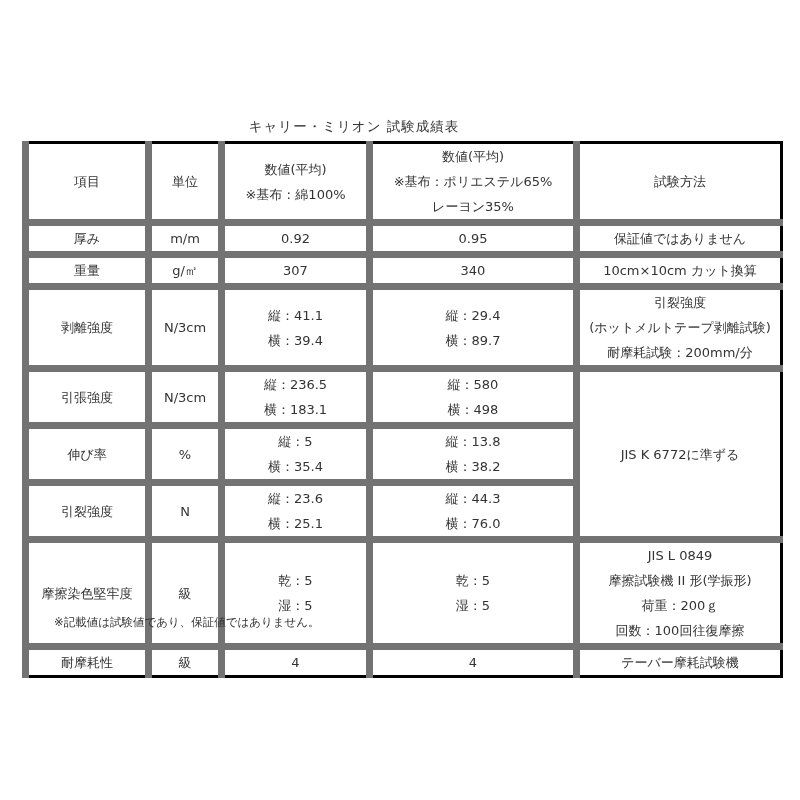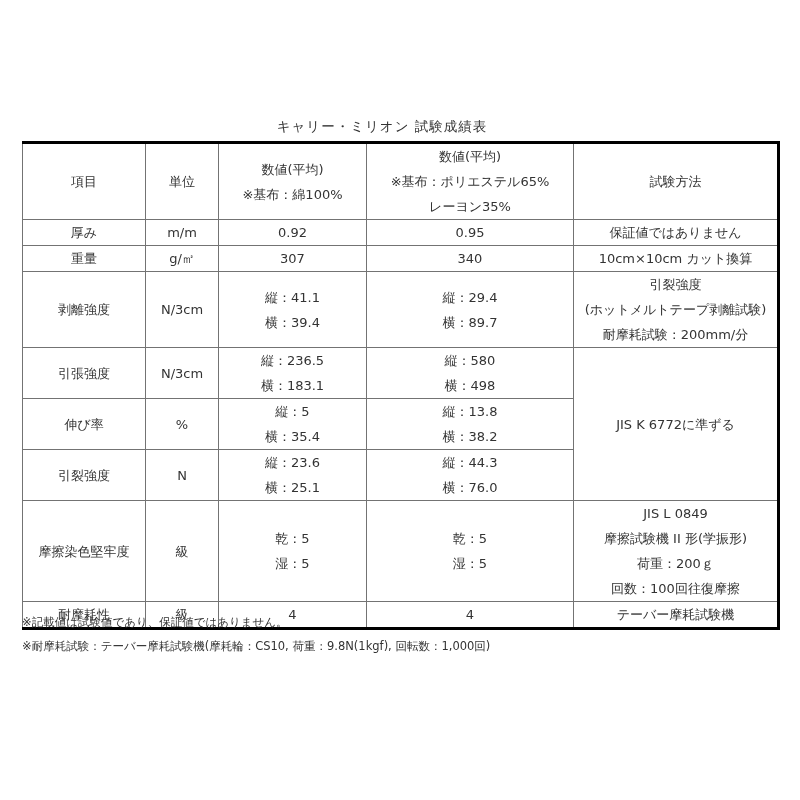--- a/index.html
+++ b/index.html
@@ -1,30 +1,30 @@
 <!DOCTYPE html>
 <html><head>
 <meta charset="utf-8">
 <style>
   html, body { margin:0; padding:0; background:#ffffff; }
   body { width:800px; height:800px; position:relative; overflow:hidden;
          font-family: "DejaVu Sans", "Liberation Sans", sans-serif; color:#333; }
   .title { position:absolute; left:0; width:708px; top:118px; text-align:center;
-           font-size:13.5px; letter-spacing:1px; color:#333;margin-left:28px; }
+           font-size:13.5px; letter-spacing:1px; color:#333; }
   table.spec { position:absolute; left:22px; top:141px; border-collapse:collapse;
                table-layout:fixed; width:756px; }
-  table.spec td { border:1px solid #737373; text-align:center; vertical-align:middle;
+  table.spec td { border:7px solid #737373; text-align:center; vertical-align:middle;
                   font-size:13px; line-height:25px; padding:0; color:#333; }
   table.spec tr.top td { border-top:3px solid #000; }
   table.spec tr.bottom td { border-bottom:3px solid #000; }
   table.spec td.last { border-right:3px solid #000; }
   .line { display:block; }
   .sm { font-size:11.5px; line-height:23px; }
   .notes { position:absolute; left:22px; top:611px; font-size:11.5px; color:#333; }
-  .notes div { line-height:23.5px; }
+  .notes div { line-height:23.5px;margin-left:32px; }
 </style>
 </head>
 <body>
 
 <div class="title">キャリー・ミリオン 試験成績表</div>
 
 <table class="spec">
   <colgroup>
     <col style="width:123px">
       <col style="width:73px">
@@ -146,14 +146,13 @@
     <td>級</td>
     <td>4</td>
     <td>4</td>
     <td class="last">テーバー摩耗試験機</td>
   </tr>
 </tbody>
   </table>
 
 <div class="notes">
   <div>※記載値は試験値であり、保証値ではありません。</div>
-  <div>※耐摩耗試験：テーバー摩耗試験機(摩耗輪：CS10, 荷重：9.8N(1kgf), 回転数：1,000回)</div>
 </div>
 
 </body></html>

